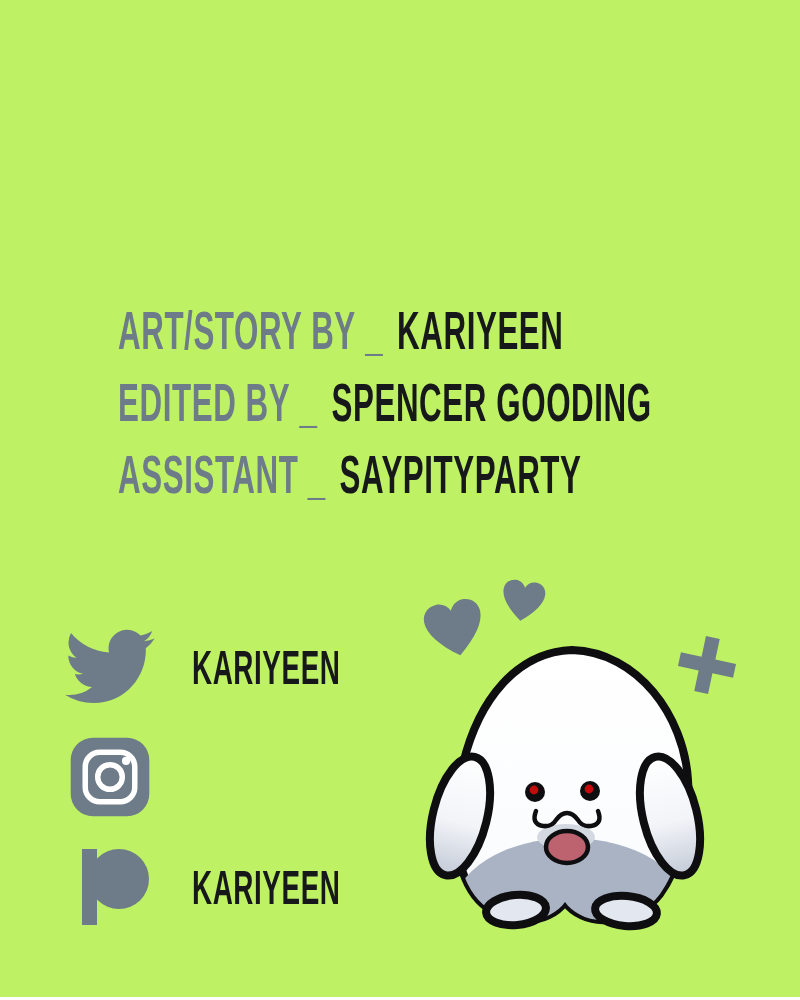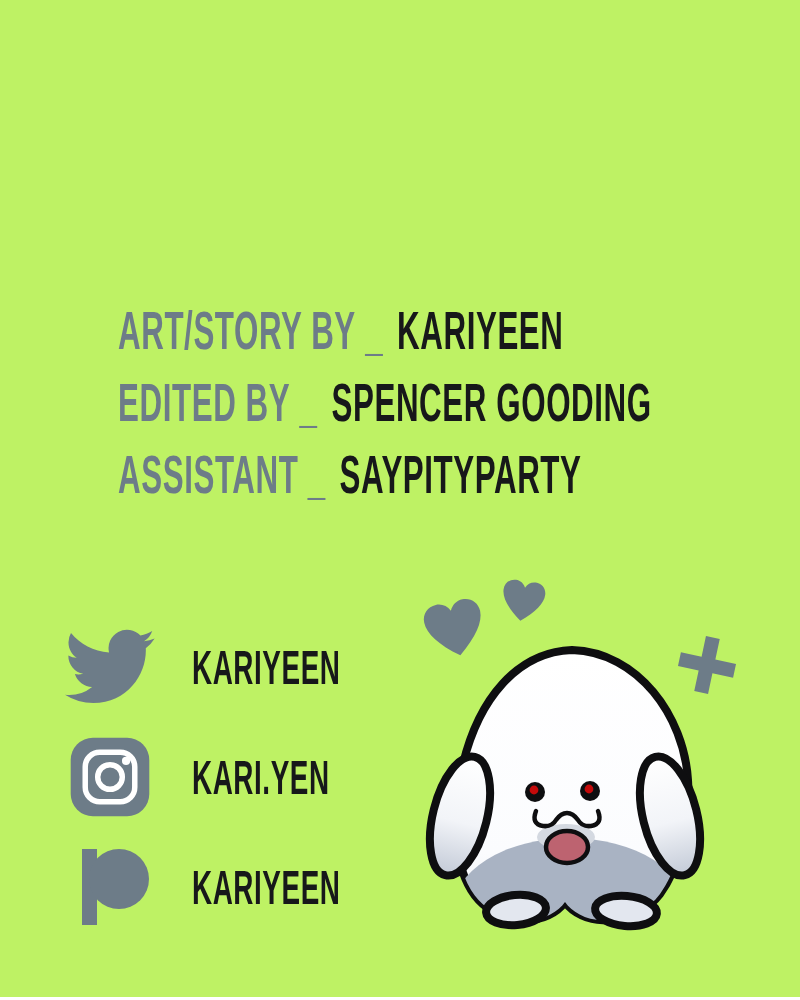--- a/index.html
+++ b/index.html
@@ -66,23 +66,20 @@
     </div>
 
     <div class="social-row">
       <span class="icon-cell">
         <svg width="82" height="82" viewBox="0 0 48 48">
           <rect x="1" y="1" width="46" height="46" rx="13" fill="#6d7c88"></rect>
           <rect x="9.5" y="9.5" width="29" height="29" rx="8.5" fill="none" stroke="#ffffff" stroke-width="3.2"></rect>
           <circle cx="24" cy="24" r="7.2" fill="none" stroke="#ffffff" stroke-width="3.2"></circle>
           <circle cx="33.4" cy="14.6" r="2.4" fill="#ffffff"></circle>
         </svg>
-      </span>
-      <span class="handle-cell">
-        <span class="handle">KARI.YEN</span>
       </span>
     </div>
 
     <div class="social-row">
       <span class="icon-cell">
         <svg width="80" height="84" viewBox="0 0 80 84">
           <rect x="12" y="4" width="15" height="76" fill="#6d7c88"></rect>
           <circle cx="49" cy="34" r="30" fill="#6d7c88"></circle>
         </svg>
       </span>

